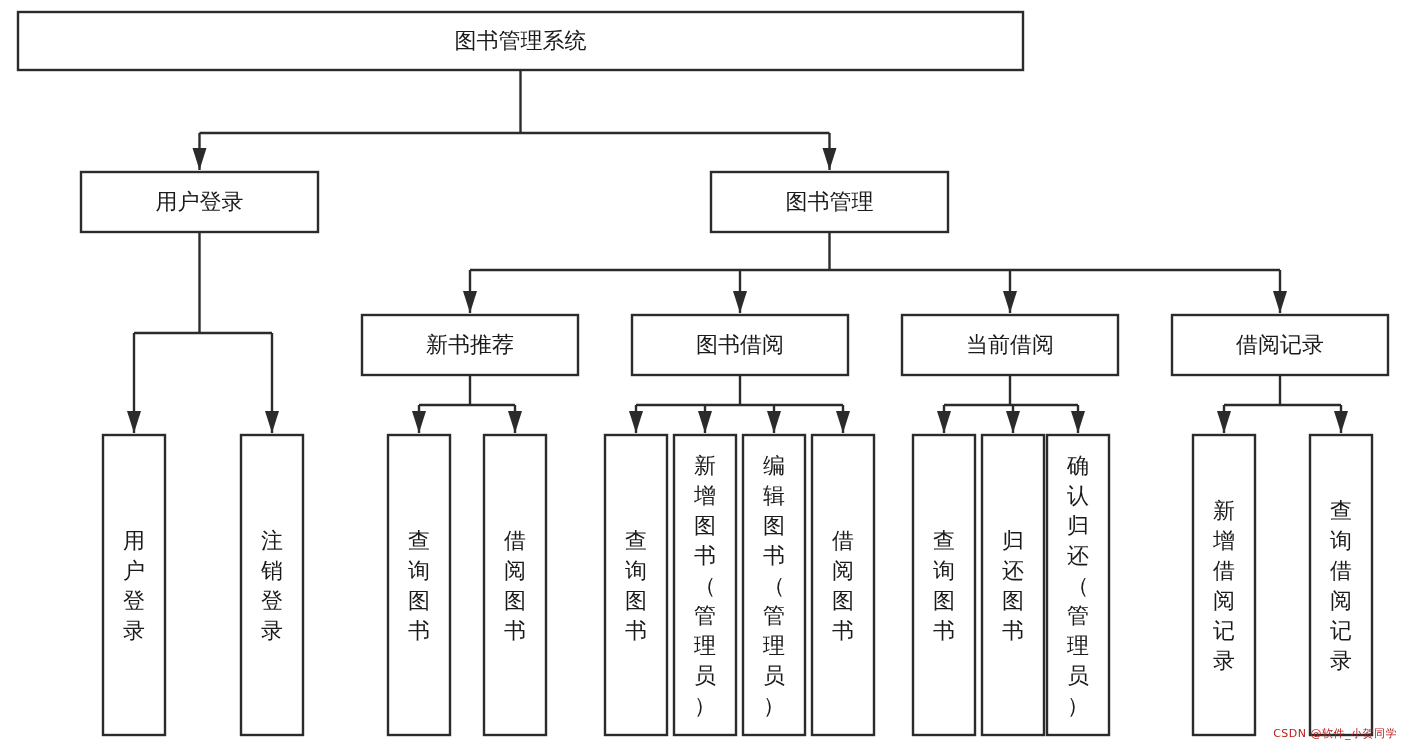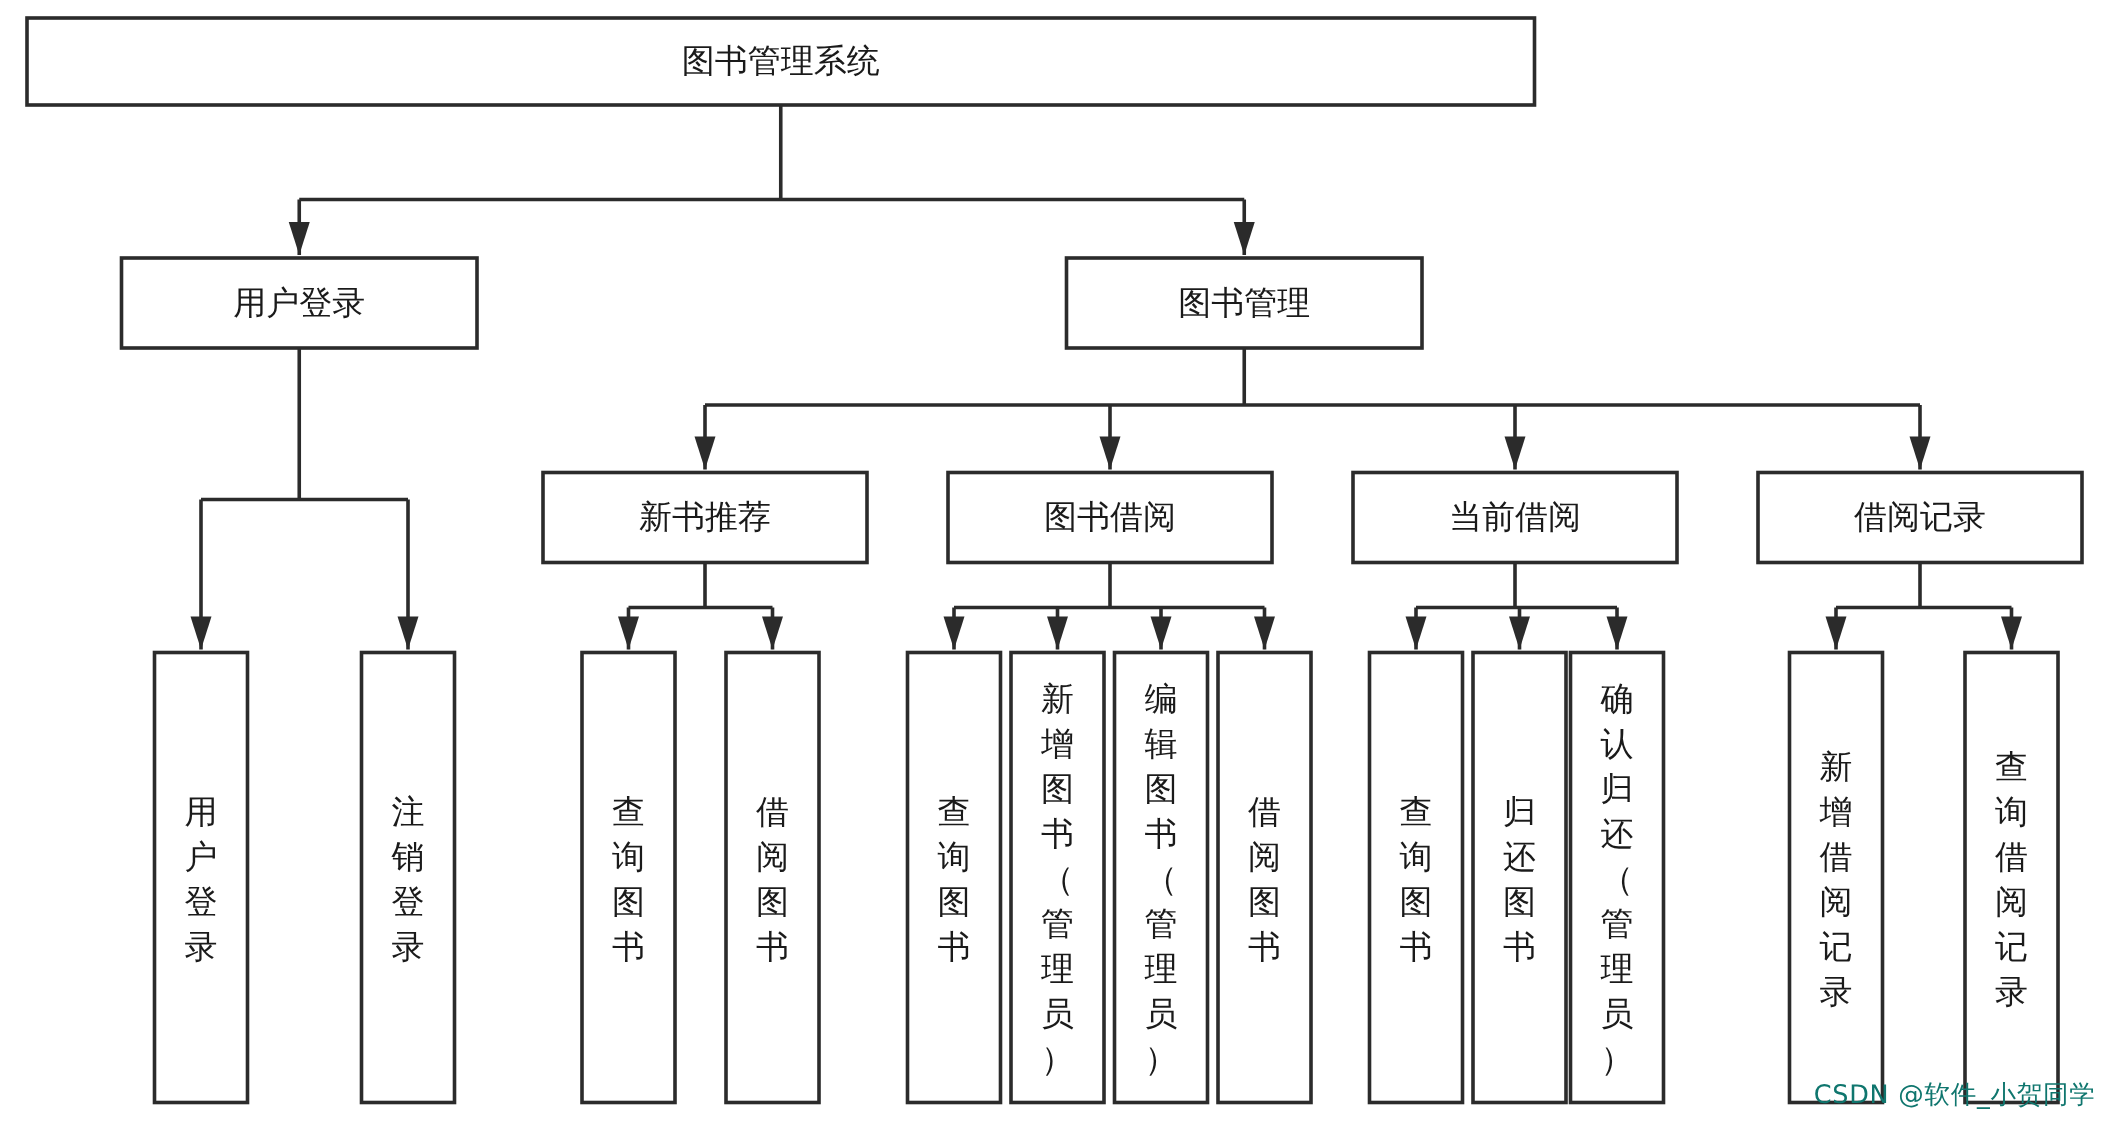--- a/index.html
+++ b/index.html
@@ -56,22 +56,22 @@
   }
   .arrow-head {
     fill: #2b2b2b;
     stroke: none;
   }
   .watermark {
     position: absolute;
     right: 8px;
     bottom: 6px;
     font-family: "DejaVu Sans", "Liberation Sans", sans-serif;
-    font-size: 17px;
-    color: #0f766e;
+    font-size: 11px;
+    color: #b91c1c;
     white-space: nowrap;
     letter-spacing: 0.5px;
     user-select: none;
   }
 </style>
 </head>
 <body>
 
 <div id="diagram-root">
   <svg id="tree-svg" viewBox="0 0 1405 747">

